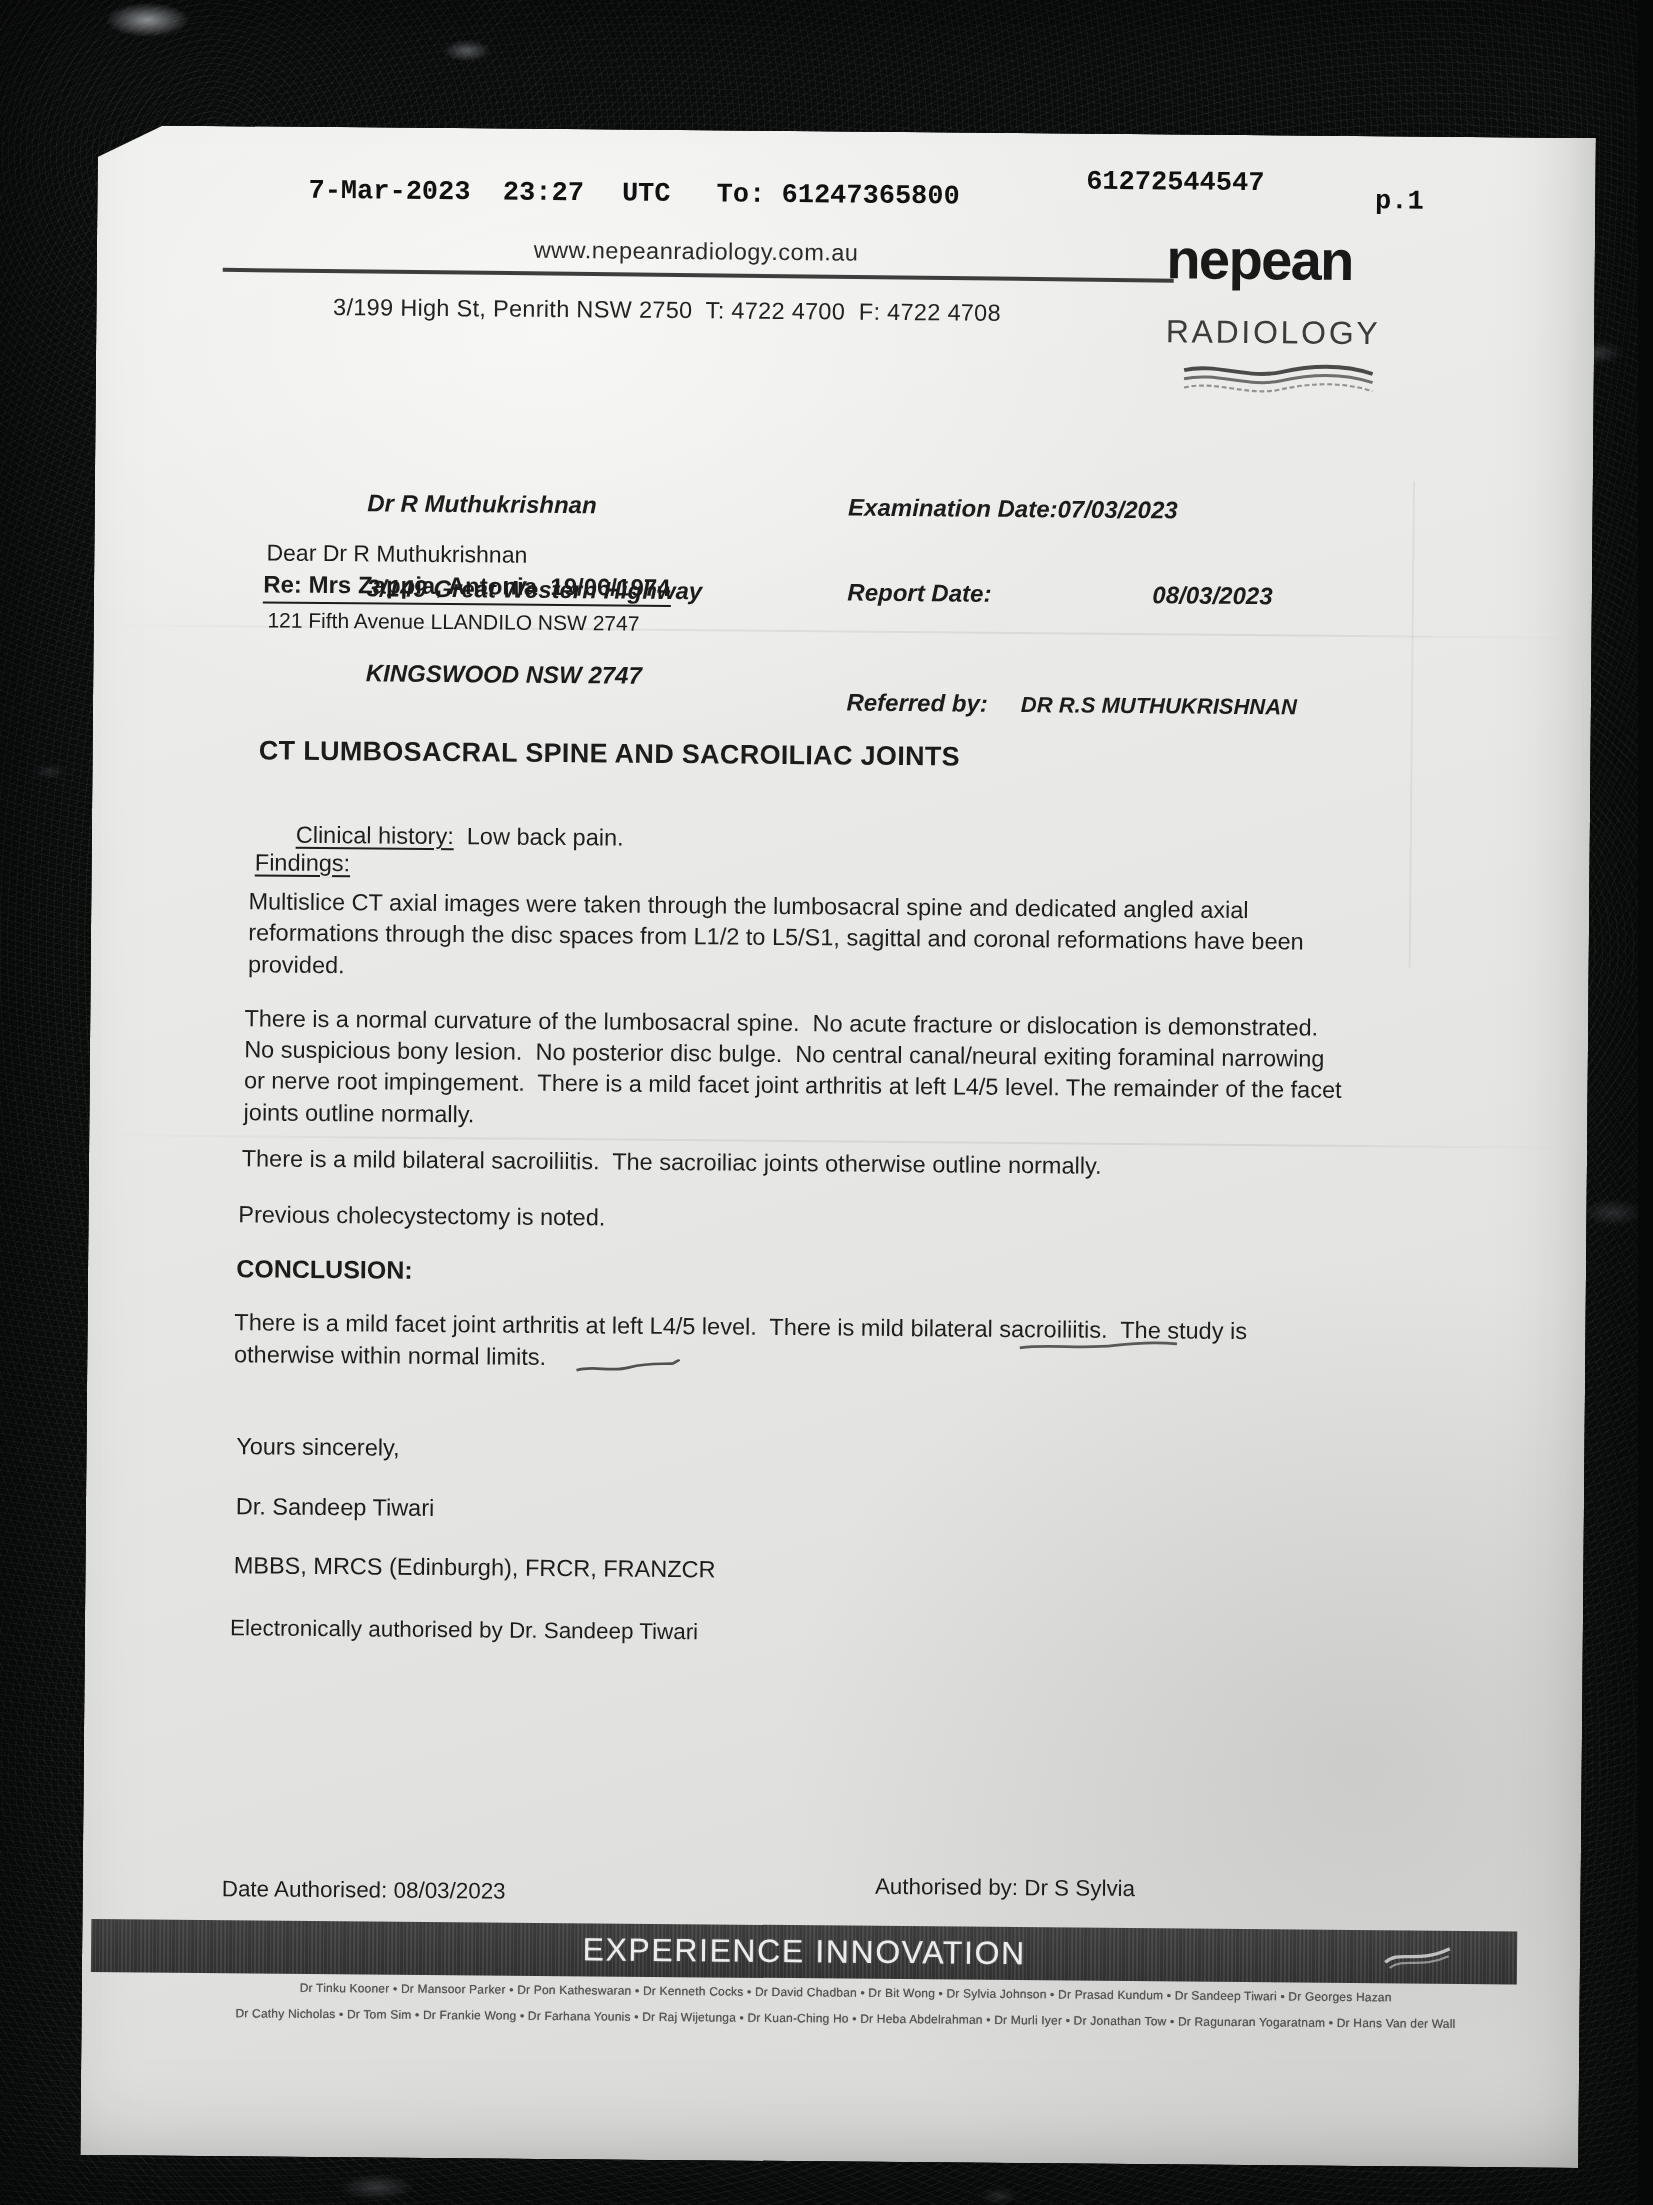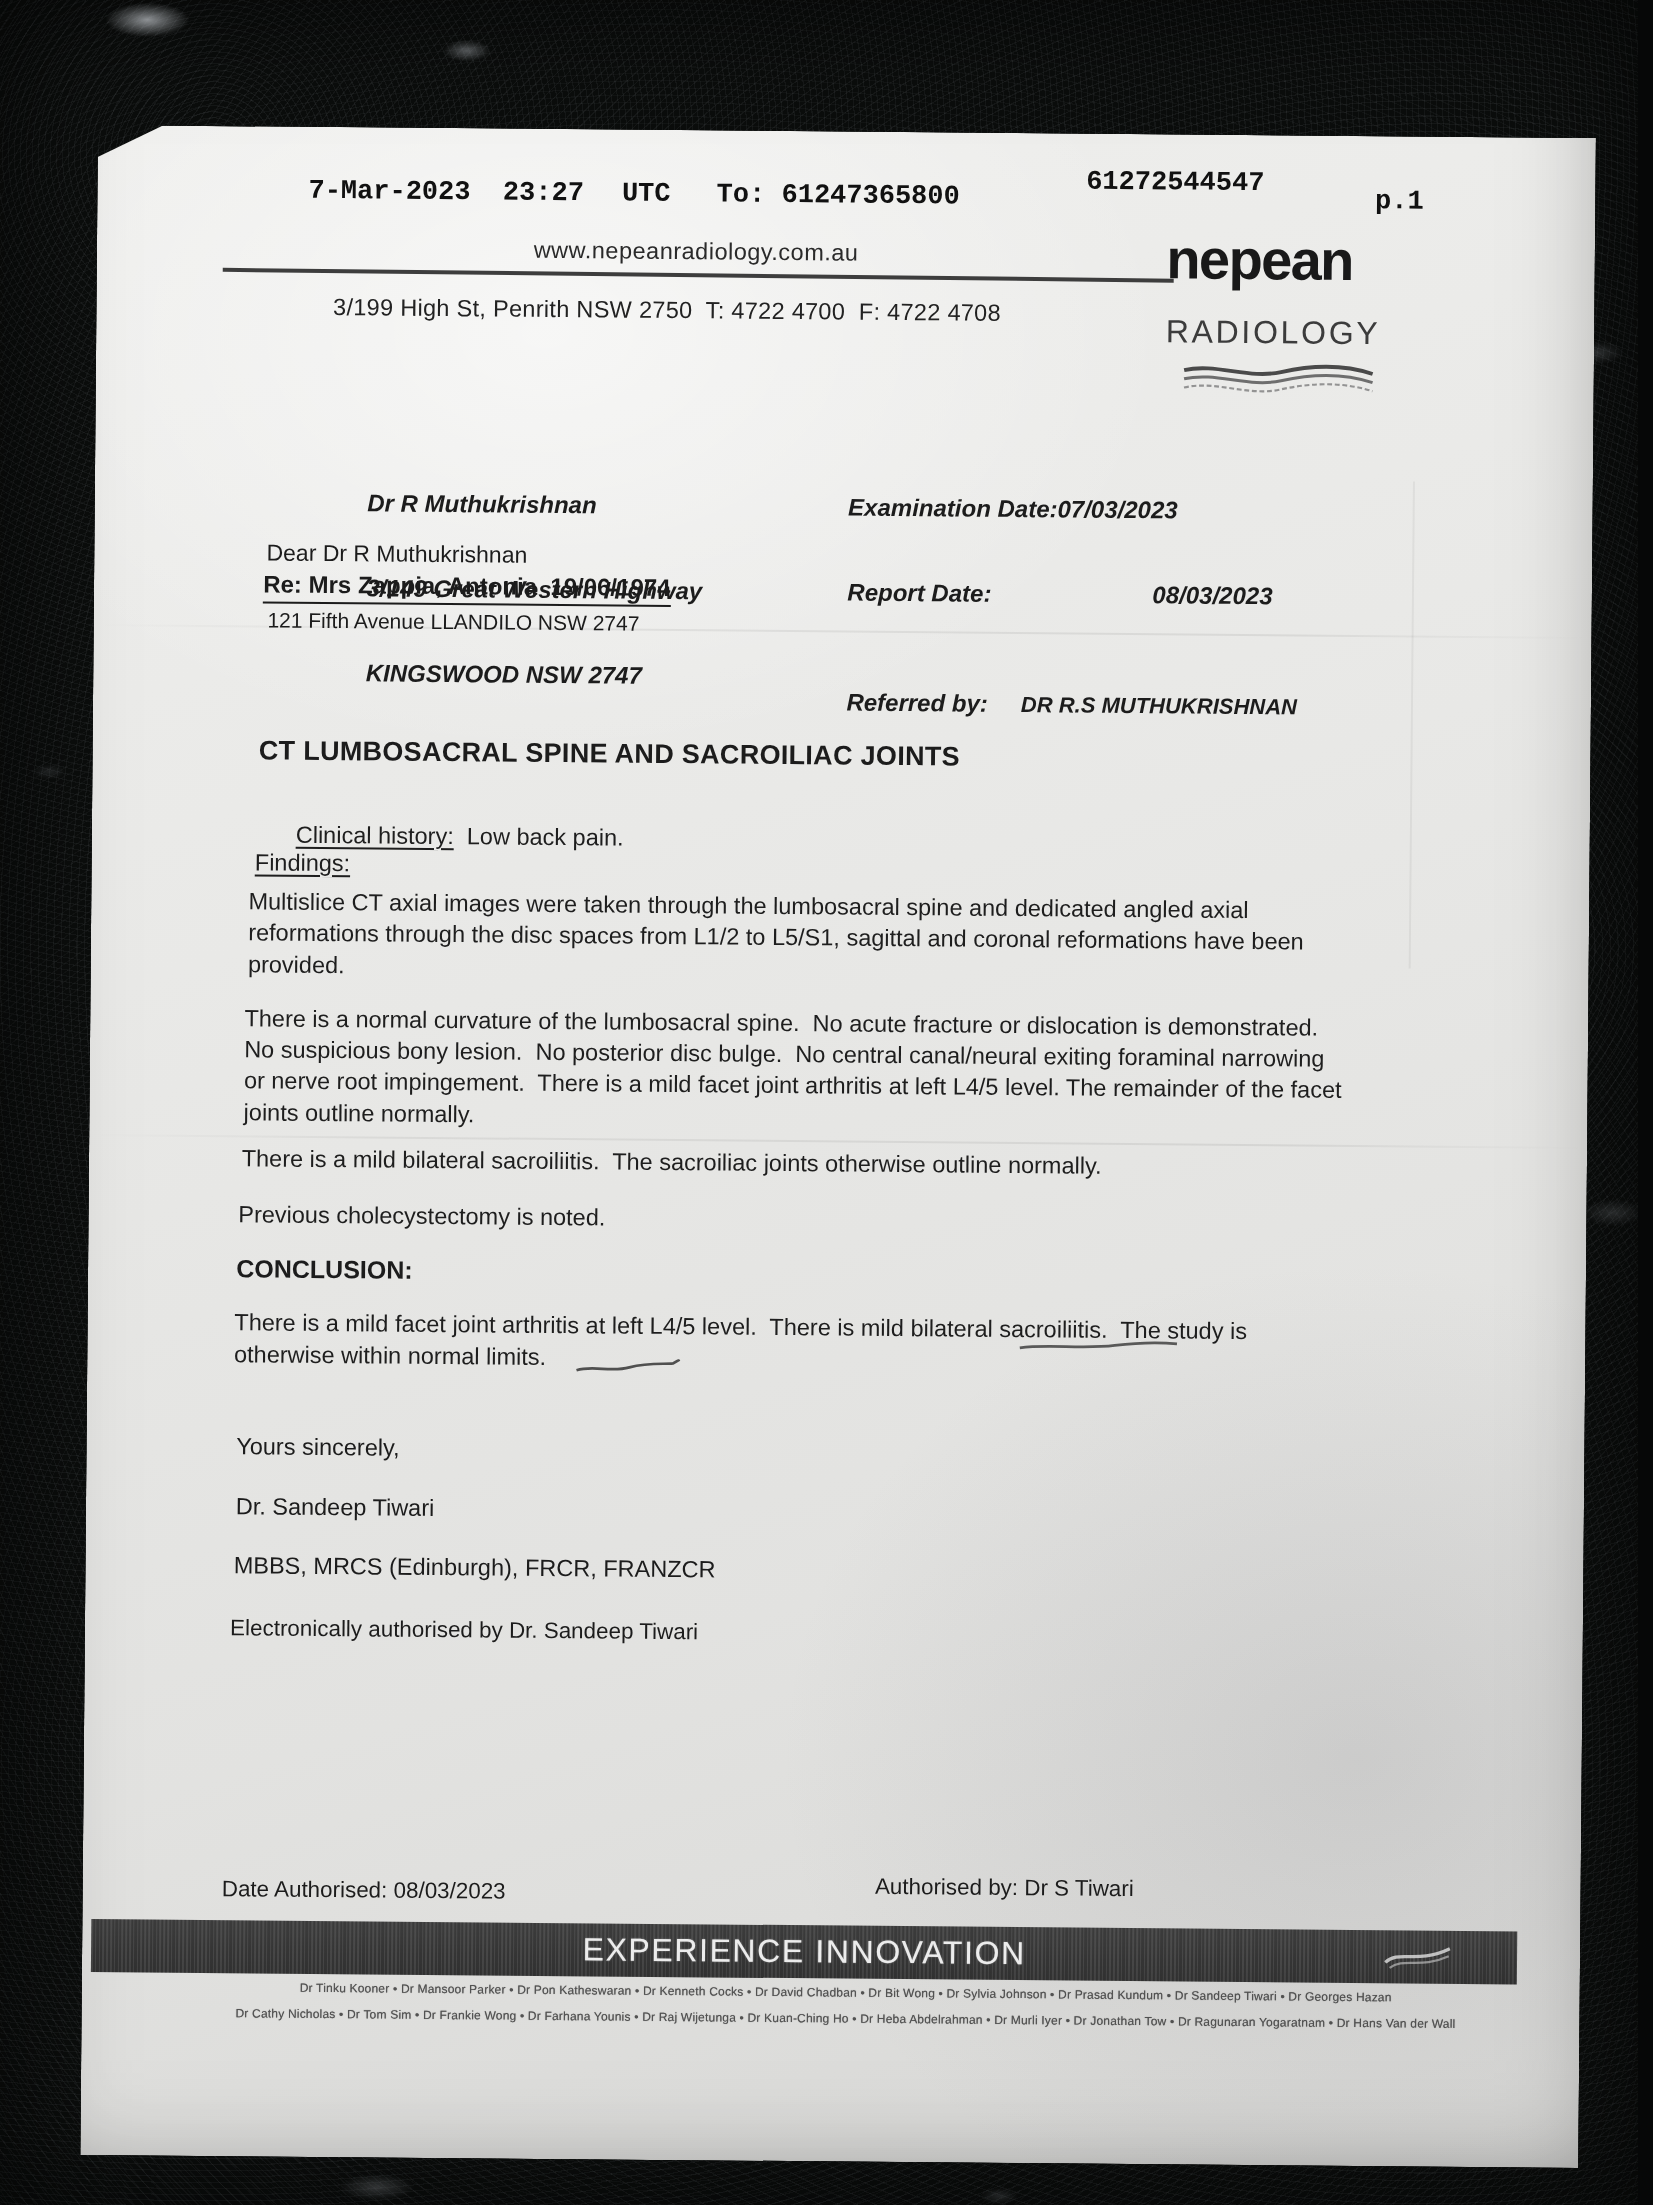--- a/index.html
+++ b/index.html
@@ -170,21 +170,21 @@
 
     <div class="t sig" style="left:10.0%; top:64.4%;">Yours sincerely,</div>
     <div class="t sig" style="left:10.0%; top:67.35%;">Dr. Sandeep Tiwari</div>
     <div class="t sig" style="left:9.9%; top:70.25%;">MBBS, MRCS (Edinburgh), FRCR, FRANZCR</div>
     <div class="t auth-line" style="left:9.7%; top:73.35%;">Electronically authorised by Dr. Sandeep Tiwari</div>
 
     <div class="t footer-auth" style="left:6.8%; top:84.95%;">
       <span>Date Authorised:</span> <span>08/03/2023</span>
     </div>
     <div class="t footer-auth" style="left:50.4%; top:84.55%;">
-      <span>Authorised by:</span> <span>Dr S Tiwari</span>
+      <span>Authorised by:</span> <span>Dr S Sylvia</span>
     </div>
 
     <div class="banner">
       <div class="banner-text">EXPERIENCE INNOVATION</div>
       <svg class="banner-wave" width="71" height="33" viewBox="0 0 130 60">
         <path d="M6,42 C32,18 62,46 124,16" fill="none" stroke="#e8e8e8" stroke-width="6" opacity="0.9"></path>
         <path d="M14,52 C40,32 70,54 122,30" fill="none" stroke="#cfcfcf" stroke-width="4" opacity="0.7"></path>
       </svg>
     </div>
 

